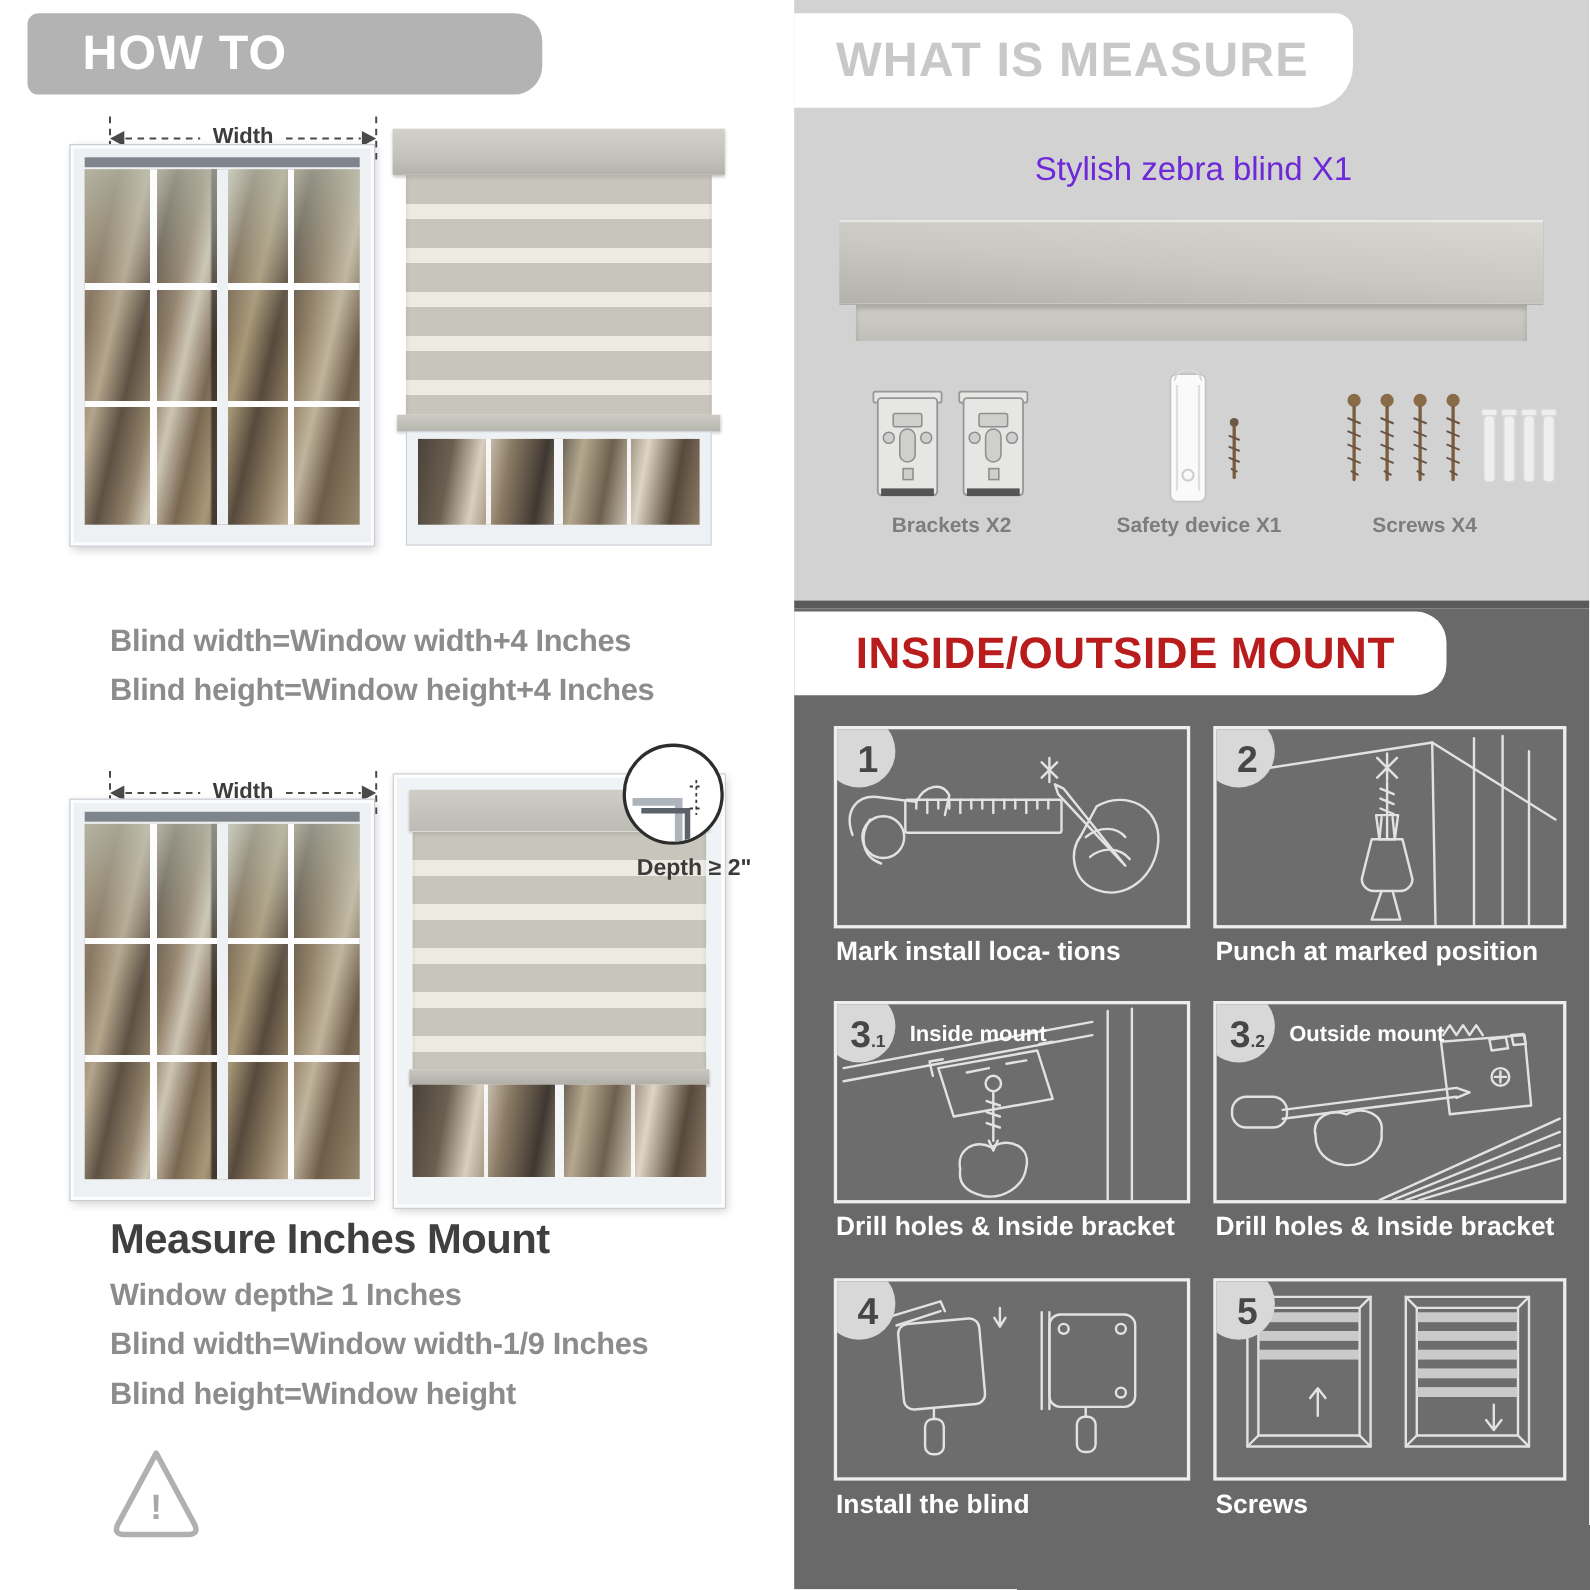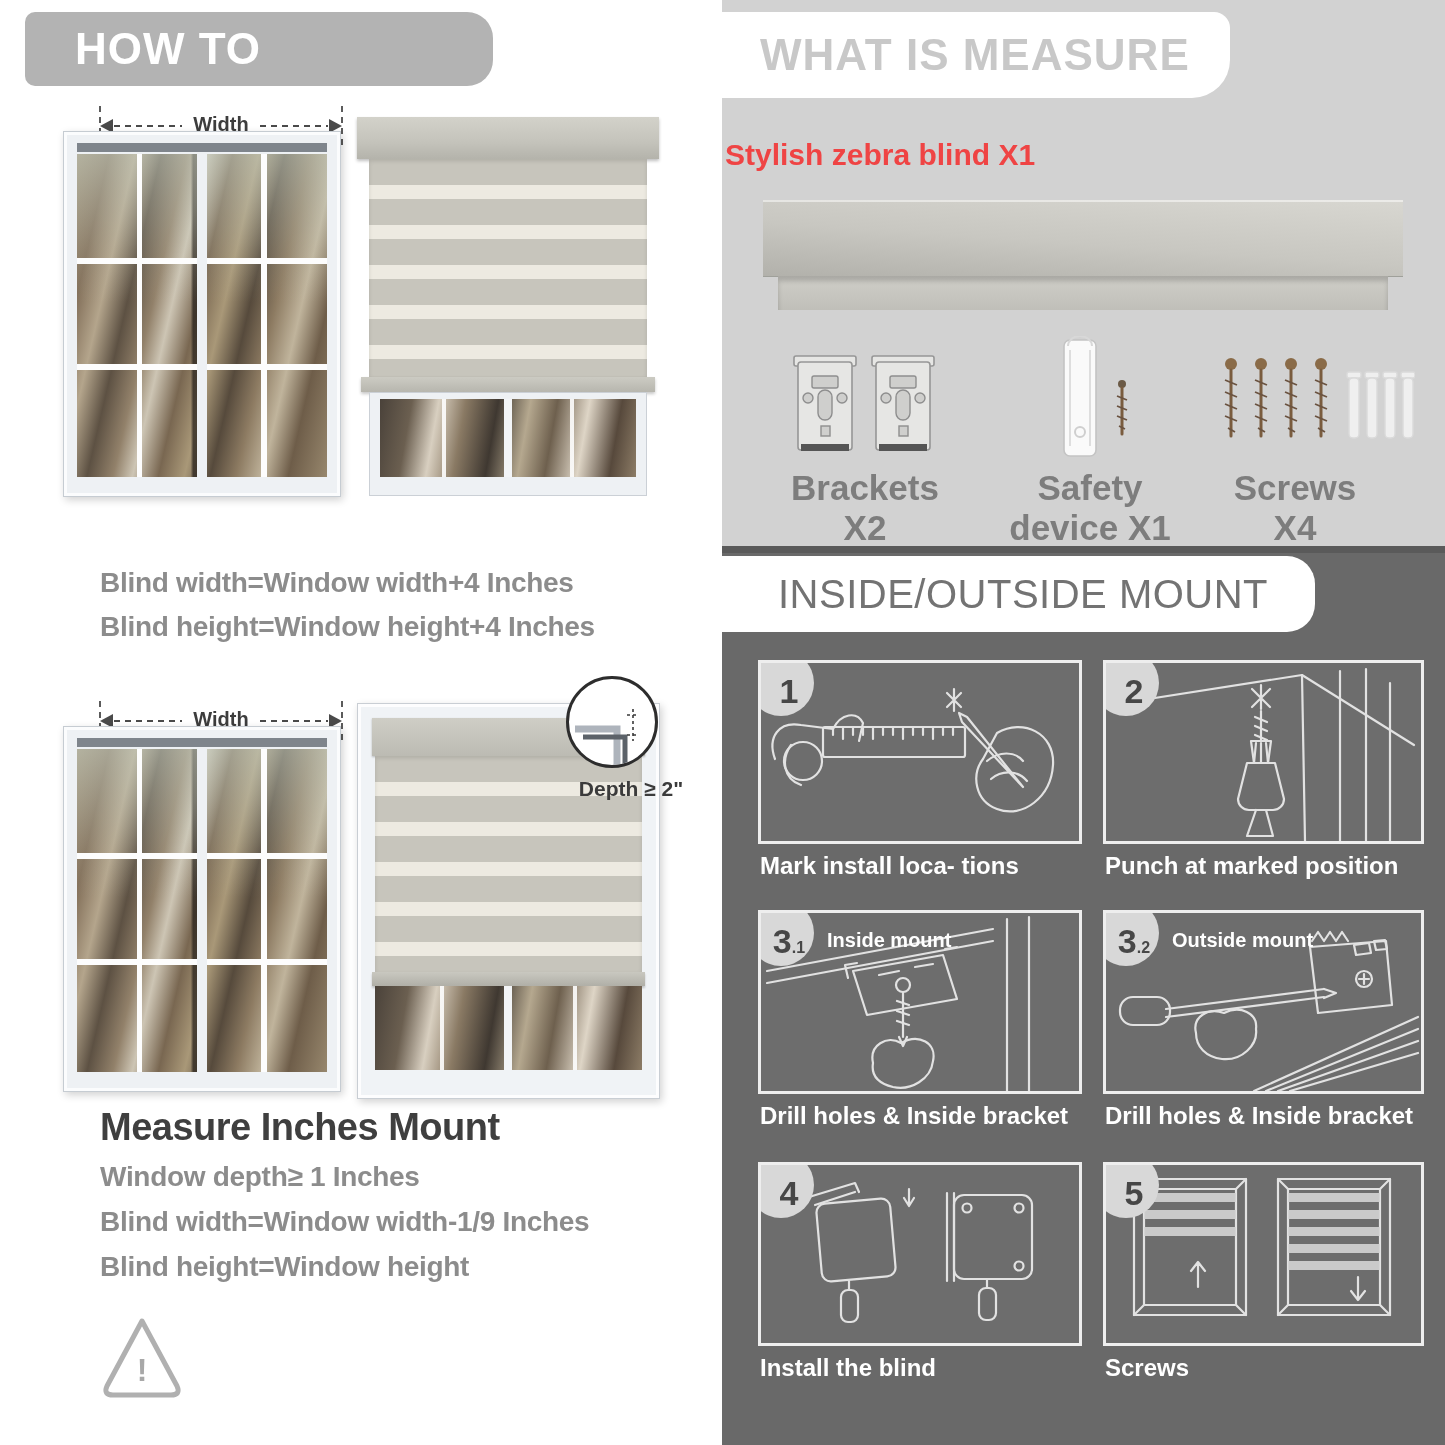--- a/index.html
+++ b/index.html
@@ -53,31 +53,31 @@
   .depth-label{font-size:21px;font-weight:700;color:#3b3b3b;text-align:center;z-index:6}
 
   .meas-label{font-size:20px;font-weight:700;color:#3d3d3d}
   .warn-text{font-size:23px;font-weight:500;color:#9d9d9d;line-height:1.5}
   .warn-mark{font-size:32px;font-weight:700;color:#a8a8a8}
 
   
   .right-light{left:722px;top:0;width:723px;height:548px;background:#d2d2d2}
   .wii-box{left:722px;top:12px;width:508px;height:86px;background:#fff;border-radius:0 16px 38px 0}
   .wii-text{padding-left:38px;font-size:44px;font-weight:700;color:#c8c8c8;line-height:86px;letter-spacing:1px}
-  .product-label{left:725px;top:138px;width:720px;text-align:left;font-size:30px;font-weight:700;color:#ef4444}
+  .product-label{left:725px;top:138px;width:720px;text-align:center;font-size:30px;font-weight:400;color:#6d28d9}
   .cassette-big{left:763px;top:200px;width:640px;height:76px;background:linear-gradient(184deg,#d8d7d1 0%,#c8c7c1 55%,#b2b1ab 100%);
     box-shadow:inset 0 2px 0 rgba(255,255,255,.5), 0 1px 0 #9fa09a}
   .cassette-under{left:778px;top:276px;width:610px;height:34px;background:linear-gradient(180deg,#cfcec8,#c0bfb9);
     box-shadow:inset 0 5px 5px rgba(0,0,0,.18)}
-  .item-label{top:468px;font-size:35px;font-weight:700;color:#7d7d7d;text-align:center}
+  .item-label{top:468px;font-size:19px;font-weight:700;color:#7d7d7d;text-align:center}
 
   .divider{left:722px;top:546px;width:723px;height:7px;background:#5a5a5a}
   .right-dark{left:722px;top:553px;width:723px;height:892px;background:#696969}
   .iom-box{left:722px;top:556px;width:593px;height:76px;background:#fff;border-radius:0 28px 28px 0}
-  .iom-text{padding-left:56px;font-size:40px;font-weight:400;color:#737373;line-height:76px;letter-spacing:.5px}
+  .iom-text{padding-left:56px;font-size:40px;font-weight:700;color:#b91c1c;line-height:76px;letter-spacing:.5px}
 
   .panel{position:absolute;background:#6d6d6d;border:3px solid #eeeeee;overflow:hidden}
   .badge{position:absolute;left:-13px;top:-13px;width:66px;height:66px;border-radius:50%;background:#d8d8d8;
     color:#474747;display:flex;align-items:center;justify-content:center;padding:16px 0 0 16px;font-weight:700;font-size:34px;line-height:1}
   .badge sub{font-size:16px;font-weight:700;align-self:flex-end;margin-bottom:10px}
   .plabel{position:absolute;left:66px;top:16px;color:#fff;font-weight:700;font-size:20px}
   .caption{position:absolute;color:#fff;font-weight:700;font-size:24px}
   .art{position:absolute;left:0;top:0;width:100%;height:100%}
   .art .ln{fill:none;stroke:#e2e2e2;stroke-width:2.2;stroke-linecap:round;stroke-linejoin:round}
   .art .fl{fill:#d4d4d4;stroke:none;opacity:.9}

